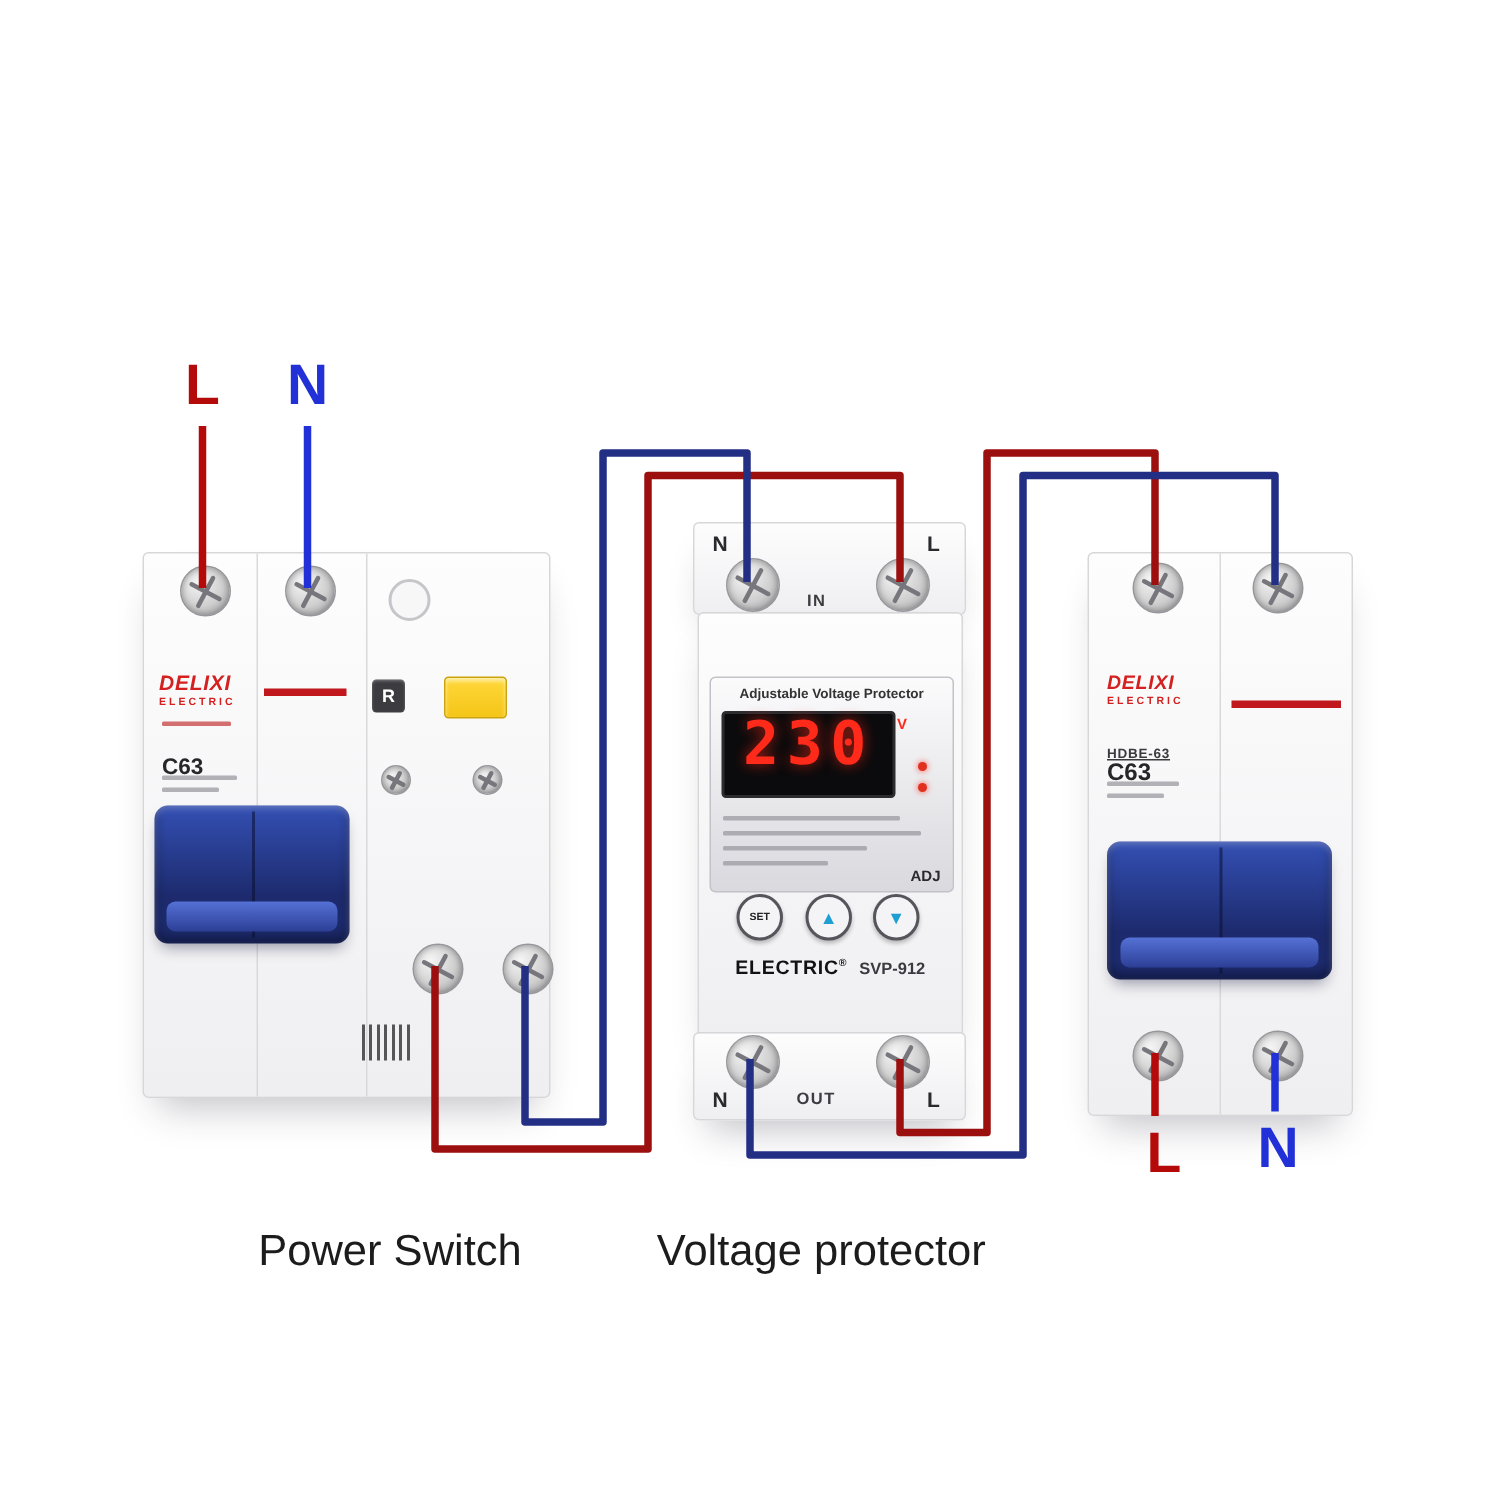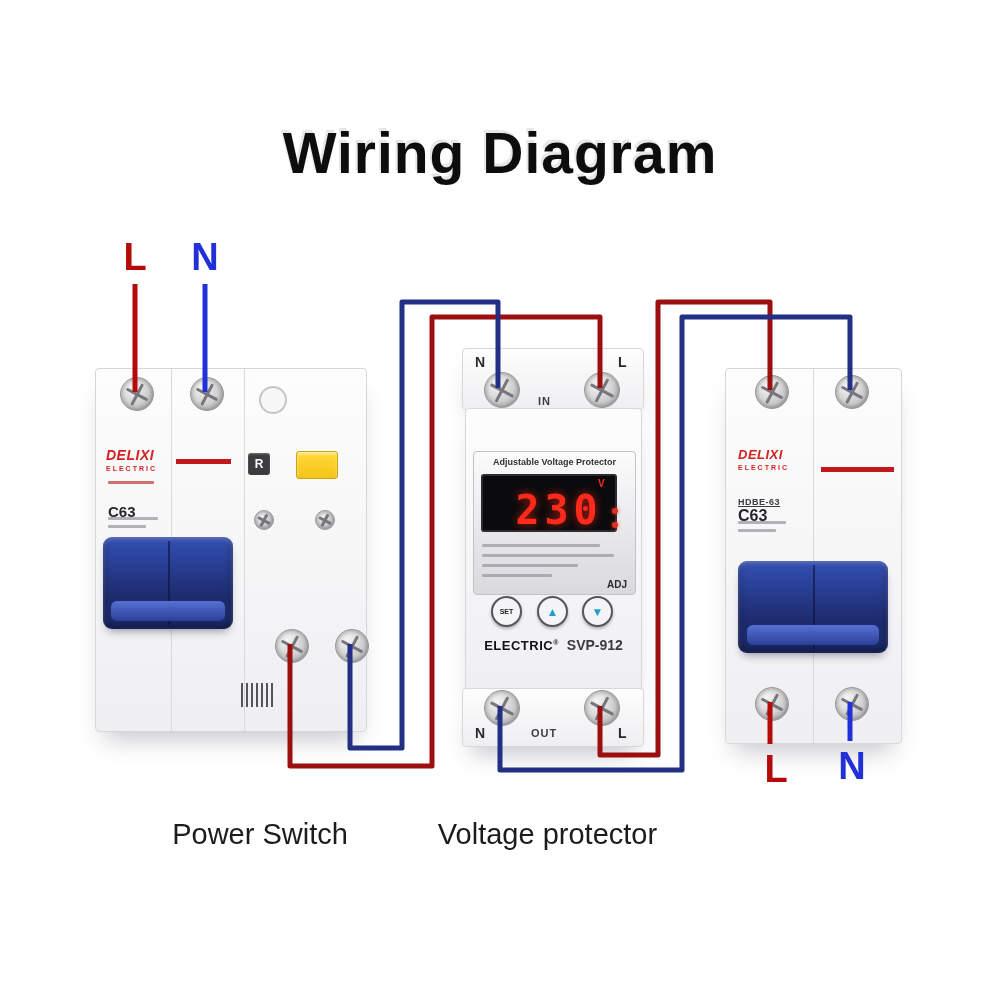--- a/index.html
+++ b/index.html
@@ -25,46 +25,45 @@
   .red-bar{position:absolute;height:5px;background:#c0181c;}
   .toggle{position:absolute;border-radius:9px;background:linear-gradient(180deg,var(--toggle-blue) 0%,var(--toggle-blue-dark) 65%,var(--toggle-blue-dark) 100%);box-shadow:inset 0 2px 4px rgba(255,255,255,.25),inset 0 -4px 8px rgba(0,0,10,.45),0 6px 10px -4px rgba(0,0,40,.4);}
   .toggle .lip{position:absolute;left:6%;right:6%;bottom:8px;height:20px;border-radius:6px;background:linear-gradient(180deg,#5571d6,#2c3f96);}
   .toggle .tseam{position:absolute;top:4px;bottom:4px;left:50%;width:2px;background:rgba(10,14,50,.55);}
   .btn-dark{position:absolute;background:#3b3b40;color:#fff;font-weight:700;font-size:12px;display:flex;align-items:center;justify-content:center;border-radius:3px;box-shadow:inset 0 1px 2px rgba(255,255,255,.3);}
   .btn-yellow{position:absolute;background:linear-gradient(180deg,#ffd83a,var(--button-yellow));border:1px solid #c9a40e;border-radius:3px;box-shadow:inset 0 2px 3px rgba(255,255,255,.6);}
   .terminal-letter{position:absolute;font-weight:700;font-size:14px;color:#2a2a2e;}
   .terminal-word{position:absolute;font-weight:700;font-size:11px;color:#3c3c42;letter-spacing:1px;}
   .face-label{position:absolute;background:linear-gradient(180deg,#fbfbfc,#d9d9de);border:1px solid #c2c2c8;border-radius:4px;}
   .vp-header{position:absolute;top:5px;left:0;right:0;text-align:center;font-size:9px;font-weight:700;color:#333;}
-  .display{position:absolute;background:#0b0b0d;border:2px solid #2c2c30;border-radius:3px;display:flex;align-items:flex-end;justify-content:center;padding-left:20px;}
+  .display{position:absolute;background:#0b0b0d;border:2px solid #2c2c30;border-radius:3px;display:flex;align-items:flex-start;justify-content:center;}
   .digits{font-family:"DejaVu Sans Mono",monospace;font-weight:700;font-size:40px;color:var(--display-red);letter-spacing:5px;text-shadow:0 0 9px rgba(255,40,20,.65);line-height:1;}
   .unit{position:absolute;font-size:10px;font-weight:700;color:var(--display-red);}
   .led{position:absolute;width:6px;height:6px;border-radius:50%;background:#e03020;box-shadow:0 0 4px rgba(255,40,20,.8);}
   .adj{position:absolute;font-size:10px;font-weight:700;color:#2a2a2e;}
   .vp-btn{position:absolute;width:27px;height:27px;border-radius:50%;background:#f4f4f6;border:2px solid #55555c;display:flex;align-items:center;justify-content:center;box-shadow:0 2px 3px rgba(0,0,0,.25);}
   .vp-btn.small-text{font-size:7px;font-weight:700;color:#222;}
   .vp-btn.glyph{font-size:12px;color:#1d9fd4;}
   .vp-brand-row{position:absolute;display:flex;align-items:baseline;gap:8px;justify-content:center;left:0;right:0;}
   .vp-brand{font-weight:700;font-size:13px;color:#121216;letter-spacing:.5px;}
   .vp-reg{font-size:7px;vertical-align:super;color:#121216;}
-  .vp-model{font-size:14px;font-weight:700;color:#3a3a40;}
+  .vp-model{font-size:11px;font-weight:700;color:#3a3a40;}
   .barcode{position:absolute;background:repeating-linear-gradient(90deg,#3a3a3e 0 2px,transparent 2px 5px);opacity:.85;}
   .wires{position:absolute;left:0;top:0;pointer-events:none;}
   .wire{fill:none;stroke-width:5;stroke-linejoin:round;}
   .wire-live{stroke:var(--wire-live);}
   .wire-neutral{stroke:var(--wire-neutral);}
   .wire-live-bright{stroke:var(--label-live);}
   .wire-neutral-bright{stroke:var(--label-neutral);}
 </style>
 </head>
 <body>
 
 <div class="stage">
 
-  <h1 class="title">Wiring Diagram</h1>
 
   <div class="io-label live" style="left:105px;top:238px;">L</div>
   <div class="io-label neutral" style="left:175px;top:238px;">N</div>
 
   <div class="device-base" style="left:95px;top:368px;width:270px;height:362px;">
     <div class="seam" style="left:75px;"></div>
     <div class="seam" style="left:148px;"></div>
 
     <div class="screw" style="left:24px;top:8px;width:32px;height:32px;"></div>
     <div class="screw" style="left:94px;top:8px;width:32px;height:32px;"></div>

